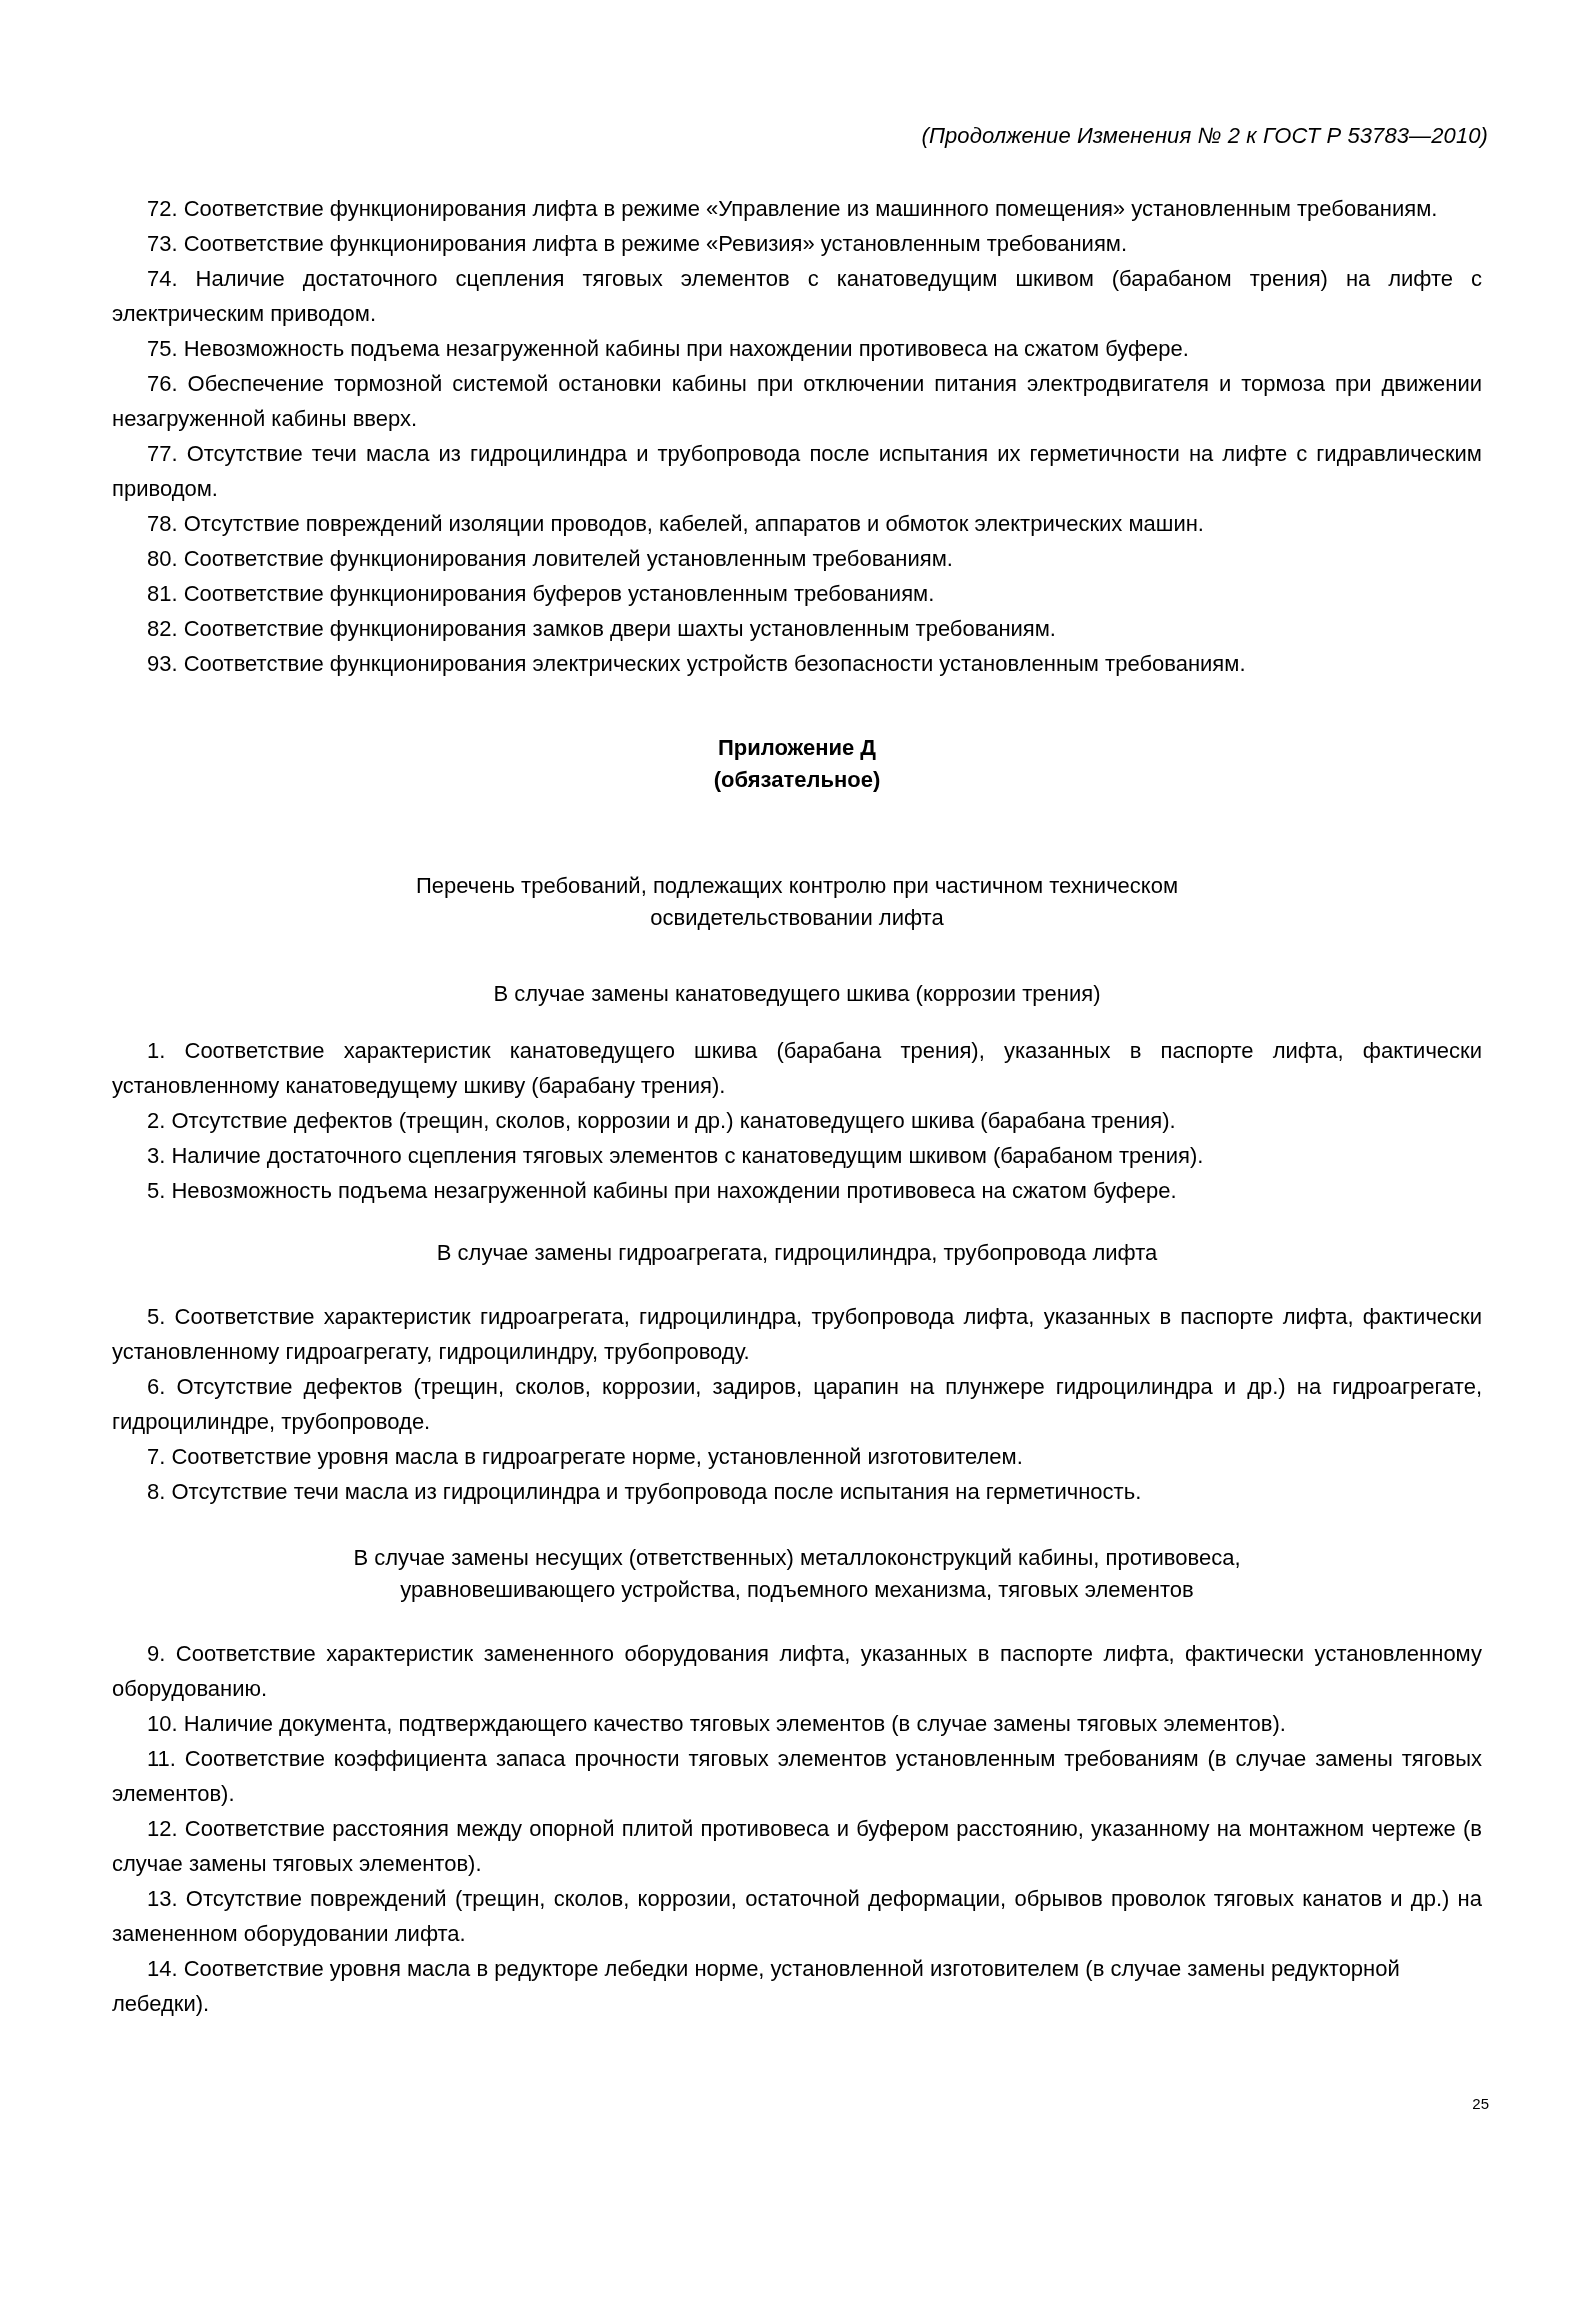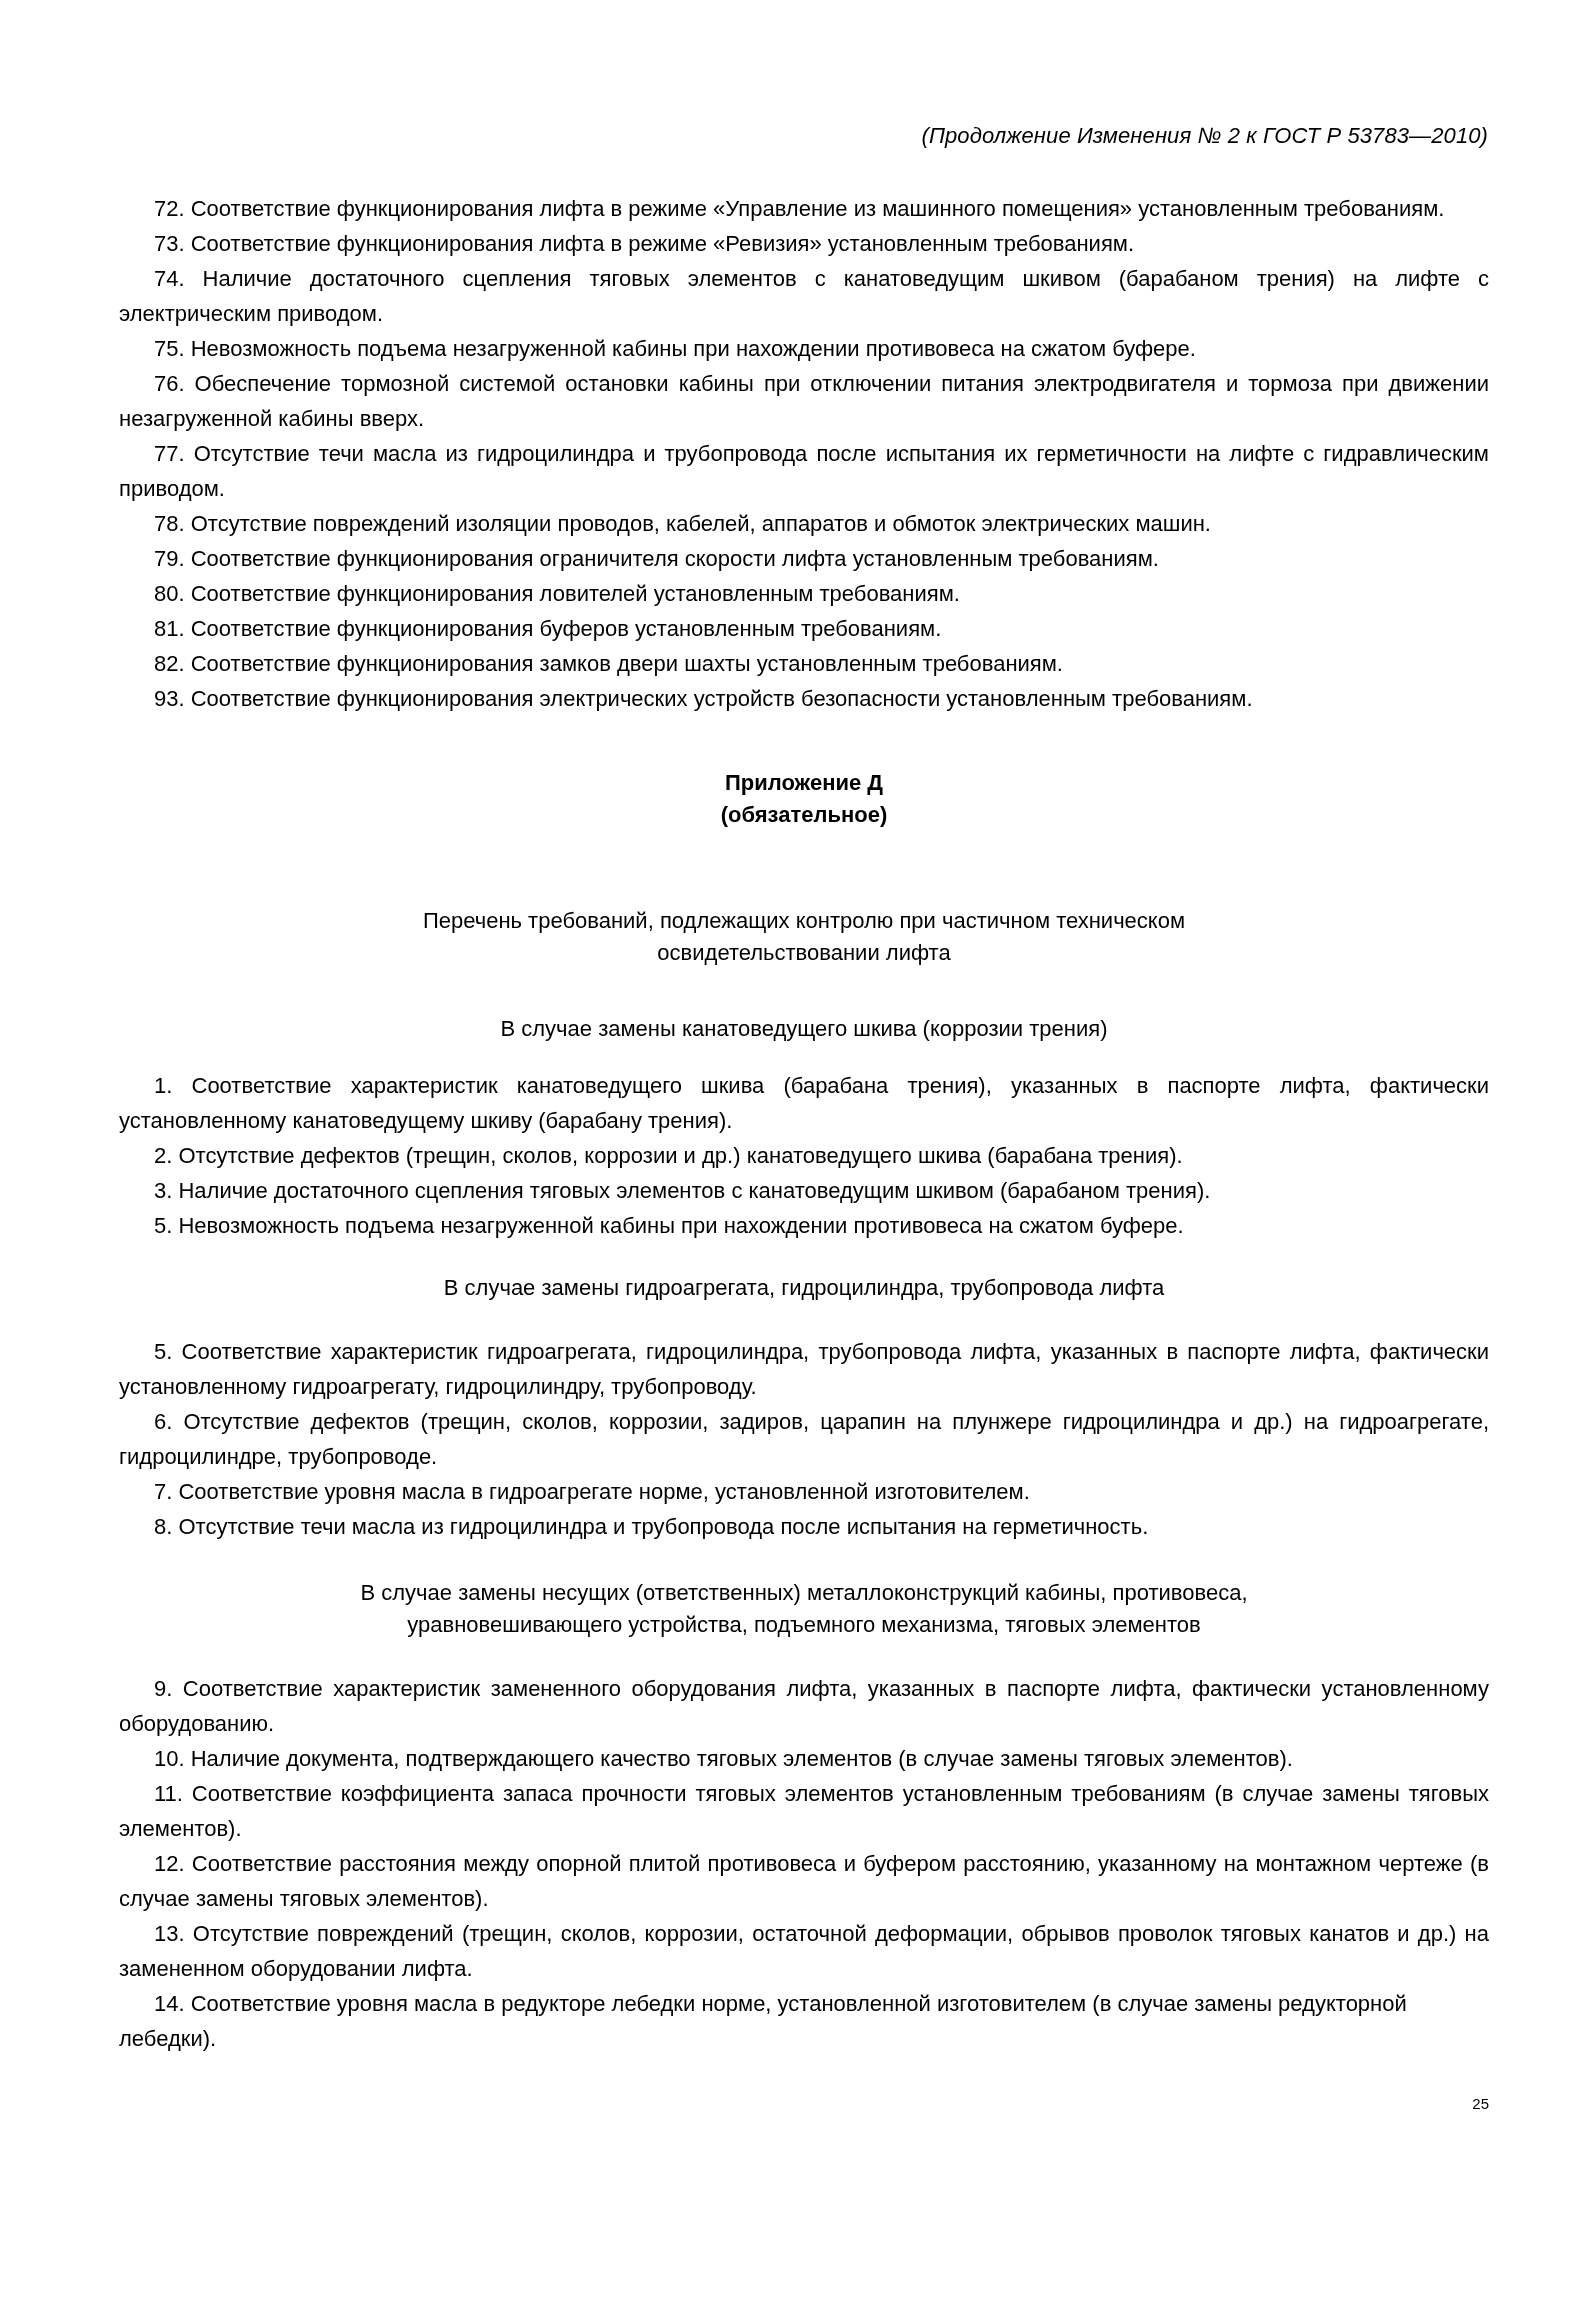--- a/index.html
+++ b/index.html
@@ -28,21 +28,21 @@
     font-style: italic;
     font-size: 22px;
     letter-spacing: 0.1px;
     white-space: nowrap;
   }
 
   
   .body-block {
     position: absolute;
     top: 191px;
-    left: 119px;
+    left: 112px;
     width: 1370px;
   }
 
   p.para {
     margin: 0;
     padding: 0;
     font-size: 22px;
     line-height: 35px;
     text-align: justify;
     text-indent: 35px;
@@ -94,21 +94,20 @@
 
   <div class="body-block">
 
     <p class="para">72. Соответствие функционирования лифта в режиме «Управление из машинного помещения» установленным требованиям.</p>
     <p class="para">73. Соответствие функционирования лифта в режиме «Ревизия» установленным требованиям.</p>
     <p class="para">74. Наличие достаточного сцепления тяговых элементов с канатоведущим шкивом (барабаном трения) на лифте с электрическим приводом.</p>
     <p class="para">75. Невозможность подъема незагруженной кабины при нахождении противовеса на сжатом буфере.</p>
     <p class="para">76. Обеспечение тормозной системой остановки кабины  при отключении питания электродвигателя и тормоза при движении незагруженной кабины вверх.</p>
     <p class="para">77. Отсутствие течи масла из гидроцилиндра и трубопровода после испытания их герметичности на лифте с гидравлическим приводом.</p>
     <p class="para">78. Отсутствие повреждений  изоляции проводов, кабелей, аппаратов и обмоток электрических машин.</p>
-    <p class="para">79. Соответствие функционирования ограничителя скорости лифта установленным требованиям.</p>
     <p class="para">80. Соответствие функционирования ловителей установленным требованиям.</p>
     <p class="para">81. Соответствие функционирования буферов установленным требованиям.</p>
     <p class="para">82. Соответствие функционирования замков двери шахты установленным требованиям.</p>
     <p class="para">93. Соответствие функционирования электрических устройств безопасности установленным требованиям.</p>
 
     <div class="gap-xl"></div>
 
     <p class="center-head appendix-title">Приложение Д</p>
     <p class="center-head appendix-title">(обязательное)</p>
 

